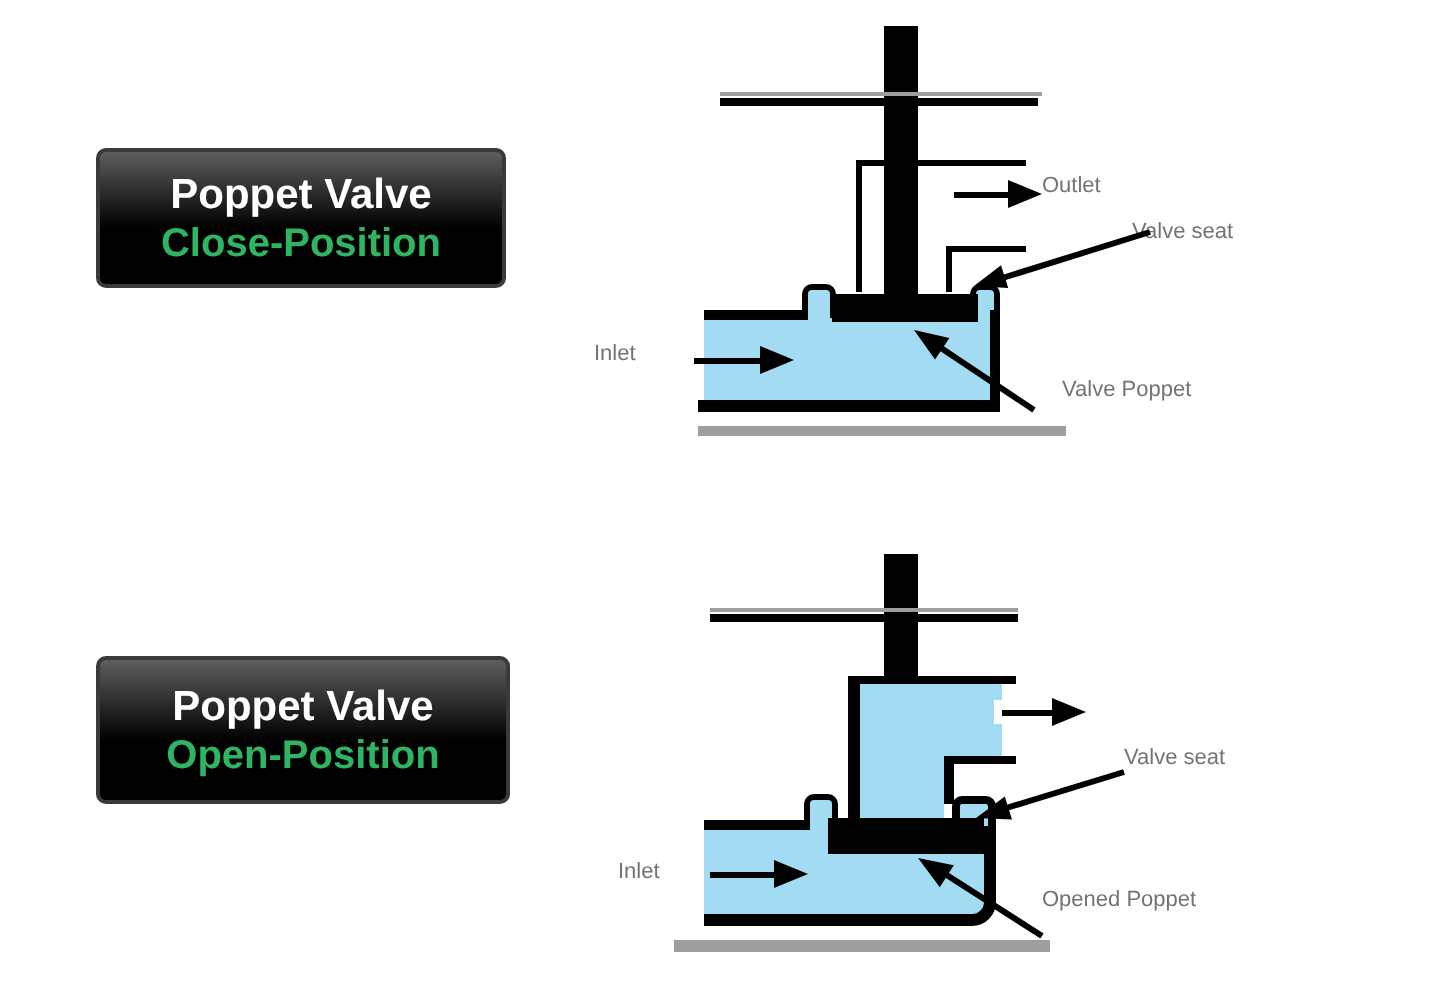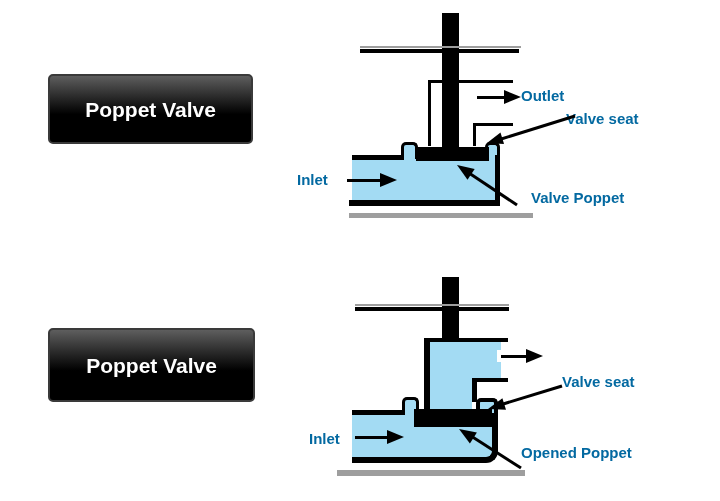--- a/index.html
+++ b/index.html
@@ -15,36 +15,37 @@
   .badge{
     position:absolute;left:48px;width:205px;
     background:linear-gradient(180deg,#5e5e5e 0%,#262626 34%,#000 58%,#000 100%);
     border:2px solid #3a3a3a;border-radius:5px;
     display:flex;flex-direction:column;align-items:center;justify-content:center;
     box-sizing:border-box;
   }
   .badge .t{color:#fff;font-weight:bold;font-size:21px;line-height:25px;}
   .badge .s{color:#2db564;font-weight:bold;font-size:20px;line-height:24px;}
   
-  .lbl{position:absolute;color:#0369a1;font-weight:bold;font-size:15px;white-space:nowrap;}
+  .lbl{position:absolute;color:#737373;font-weight:normal;font-size:11px;white-space:nowrap;}
   
   .head-r{position:absolute;width:0;height:0;border-top:7px solid transparent;border-bottom:7px solid transparent;border-left:17px solid #000;}
   .hline{position:absolute;background:#000;height:3px;}
   .vline{position:absolute;background:#000;width:3px;}
   
   .bump{position:absolute;background:#a3dbf3;border:3px solid #000;border-bottom:none;border-radius:5px 5px 0 0;box-sizing:border-box;}
   svg{position:absolute;overflow:visible;}
 </style>
 </head>
 <body>
 
 <div id="canvas">
 
   <div class="badge" style="top:74px;height:70px;">
     <div class="t">Poppet Valve</div>
+    <div class="s">Close-Position</div>
   </div>
 
   <div>
 
     <div class="abs blk" style="left:442px;top:13px;width:17px;height:148px;"></div>
 
     <div class="abs gray" style="left:360px;top:46px;width:161px;height:2px;"></div>
     <div class="abs blk" style="left:360px;top:49px;width:159px;height:4px;"></div>
 
     <div class="hline" style="left:428px;top:80px;width:85px;"></div>
@@ -79,20 +80,21 @@
     <svg style="left:448px;top:156px;" width="80" height="56">
       <line x1="69" y1="49" x2="21" y2="17" stroke="#000" stroke-width="3"></line>
       <polygon points="9,9 26.7,13 19.5,23.8" fill="#000"></polygon>
     </svg>
 
     <div class="abs gray" style="left:349px;top:213px;width:184px;height:5px;"></div>
   </div>
 
   <div class="badge" style="top:328px;height:74px;width:207px;">
     <div class="t">Poppet Valve</div>
+    <div class="s">Open-Position</div>
   </div>
 
   <div>
 
     <div class="abs blk" style="left:442px;top:277px;width:17px;height:145px;"></div>
 
     <div class="abs gray" style="left:355px;top:304px;width:154px;height:2px;"></div>
     <div class="abs blk" style="left:355px;top:307px;width:154px;height:4px;"></div>
 
     <div class="abs fluid" style="left:430px;top:341px;width:71px;height:38px;"></div>

